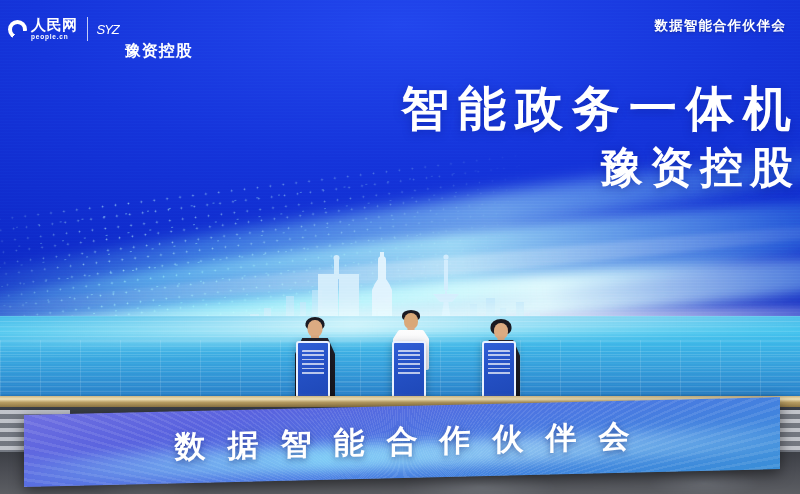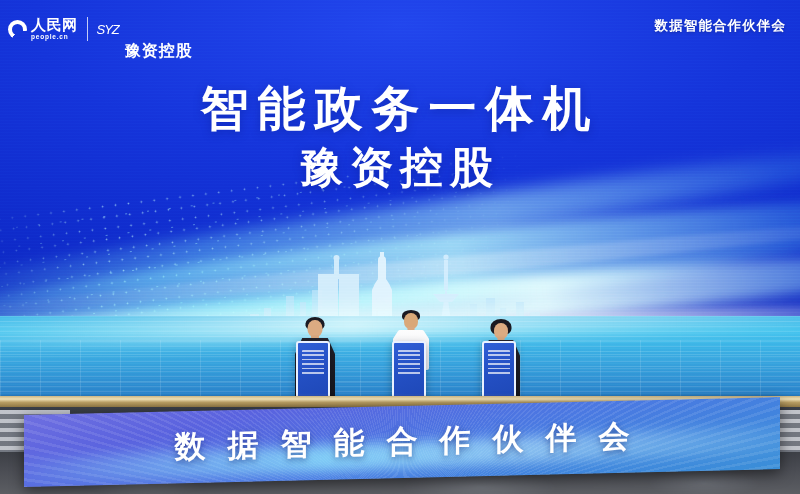--- a/index.html
+++ b/index.html
@@ -81,21 +81,21 @@
   .divider{width:1px;height:24px;background:rgba(255,255,255,.75);}
   .syz{display:flex;align-items:center;gap:6px;}
   .syz .mark{color:#fff;font-size:13px;font-weight:400;font-style:italic;letter-spacing:-1px;
      font-family:"Liberation Sans",sans-serif;}
   .syz .name{color:#fff;font-size:16px;font-weight:700;letter-spacing:1px;margin-top:44px;}
 
   .event-tag{position:absolute;right:14px;top:17px;color:#fff;font-size:13.5px;font-weight:700;letter-spacing:1.1px;
      text-shadow:0 1px 3px rgba(0,0,0,.25);}
 
   
-  .title-block{position:absolute;left:0;top:84px;width:800px;text-align:center;}
+  .title-block{position:absolute;left:0;top:84px;width:800px;text-align:right;}
   .title-main{color:#fff;font-size:48px;font-weight:700;letter-spacing:9px;line-height:1.06;
      text-shadow:0 2px 10px rgba(0,20,120,.35);}
   .title-sub{color:#fff;font-size:43px;font-weight:800;letter-spacing:7px;line-height:1.15;margin-top:8px;
      text-shadow:0 2px 10px rgba(0,20,120,.35);}
 
   
   .people-layer{position:absolute;left:0;top:255px;width:800px;height:150px;}
   .person{position:absolute;bottom:0;}
   .head{position:absolute;left:50%;transform:translateX(-50%);border-radius:48% 48% 44% 44%;}
   .hair{position:absolute;left:50%;transform:translateX(-50%);border-radius:50% 50% 36% 36%;background:#1b1a22;}

